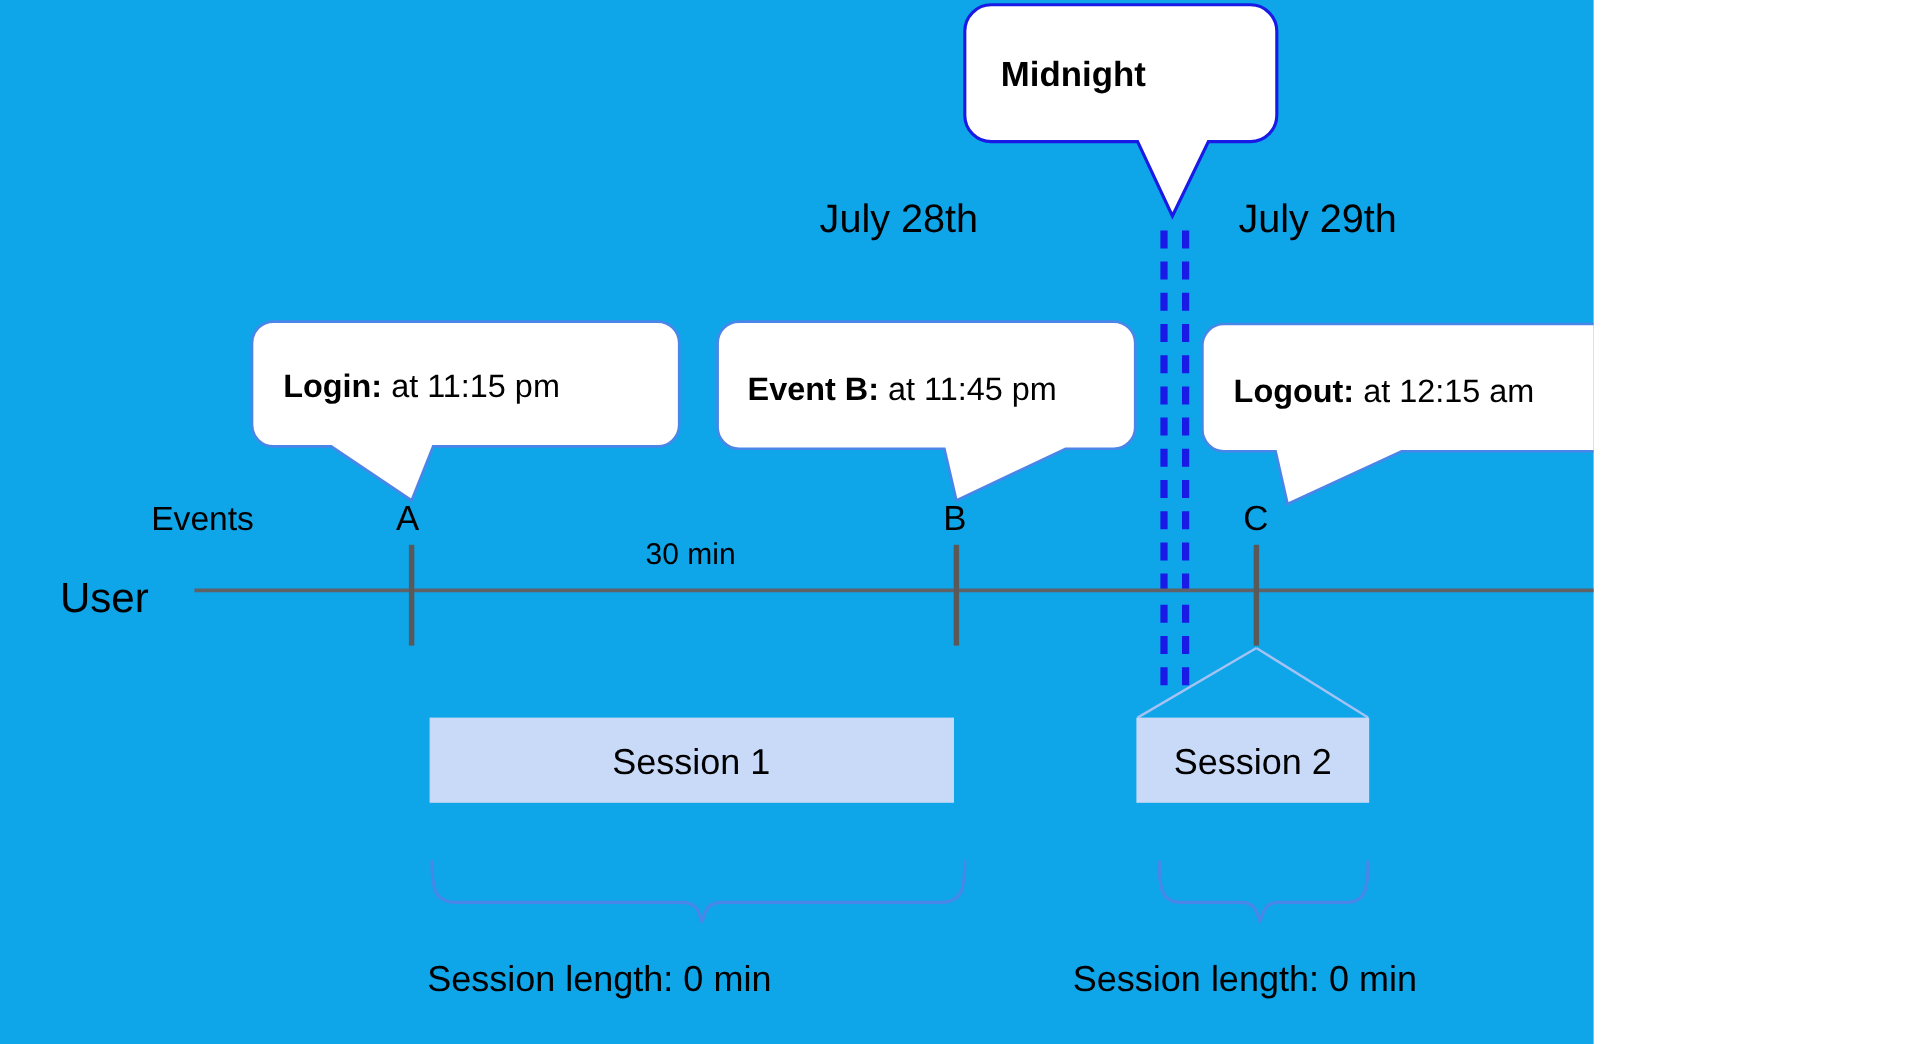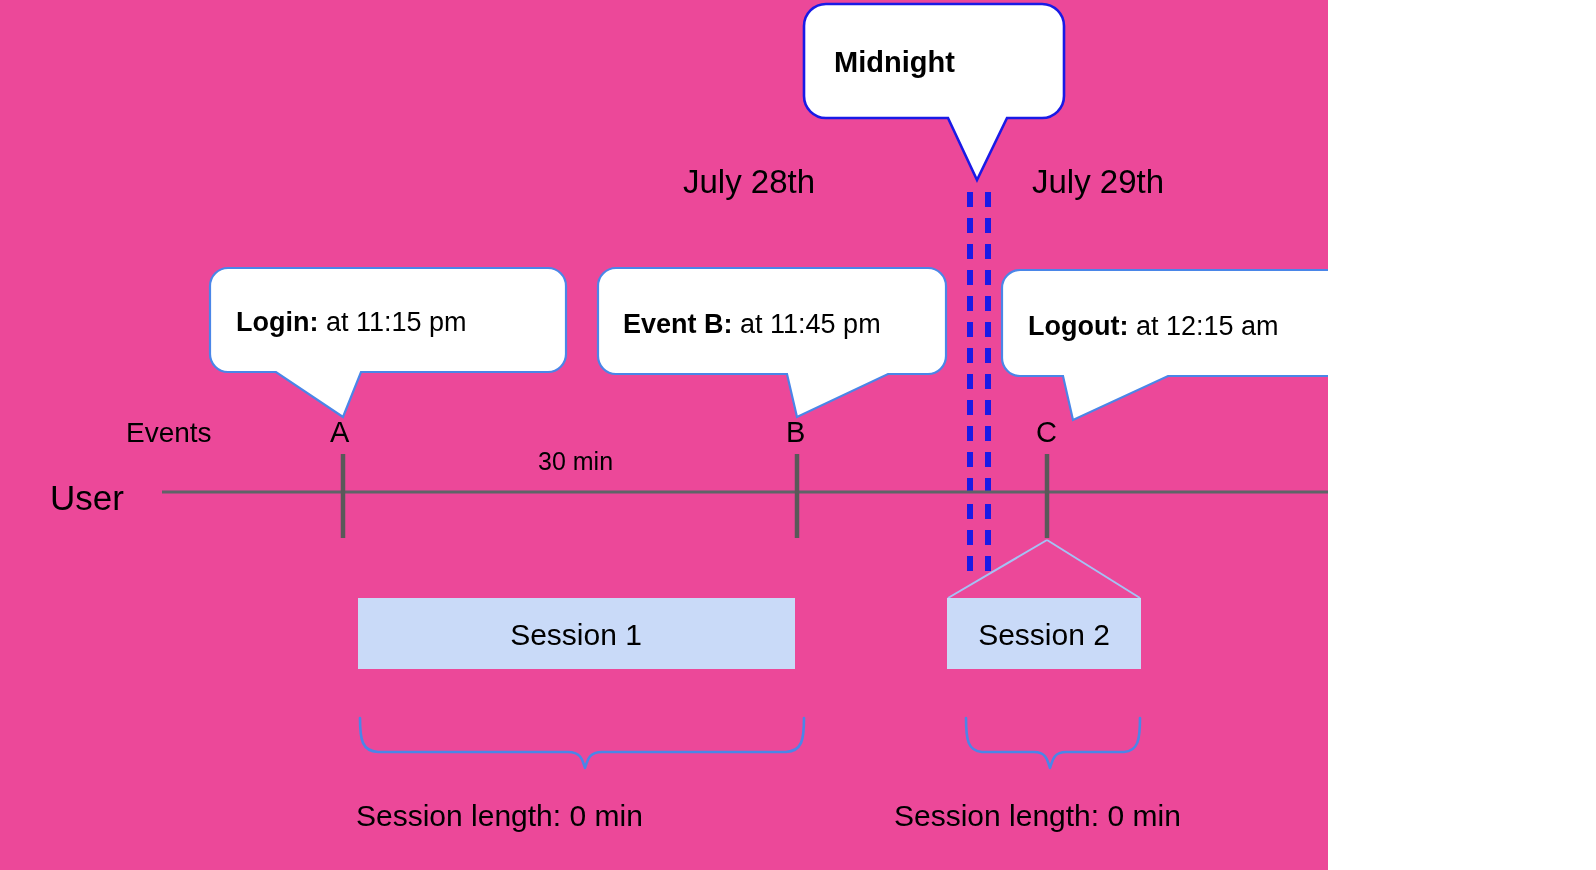--- a/index.html
+++ b/index.html
@@ -8,21 +8,21 @@
     background: #ffffff;
   }
   body {
     font-family: "Liberation Sans", sans-serif;
     -webkit-font-smoothing: antialiased;
   }
   #stage {
     position: relative;
     width: 1328px;
     height: 870px;
-    background: #ec4899;
+    background: #0ea5e9;
     overflow: hidden;
   }
   svg.layer {
     position: absolute;
     left: 0;
     top: 0;
     width: 1596px;
     height: 870px;
   }
   .txt {

